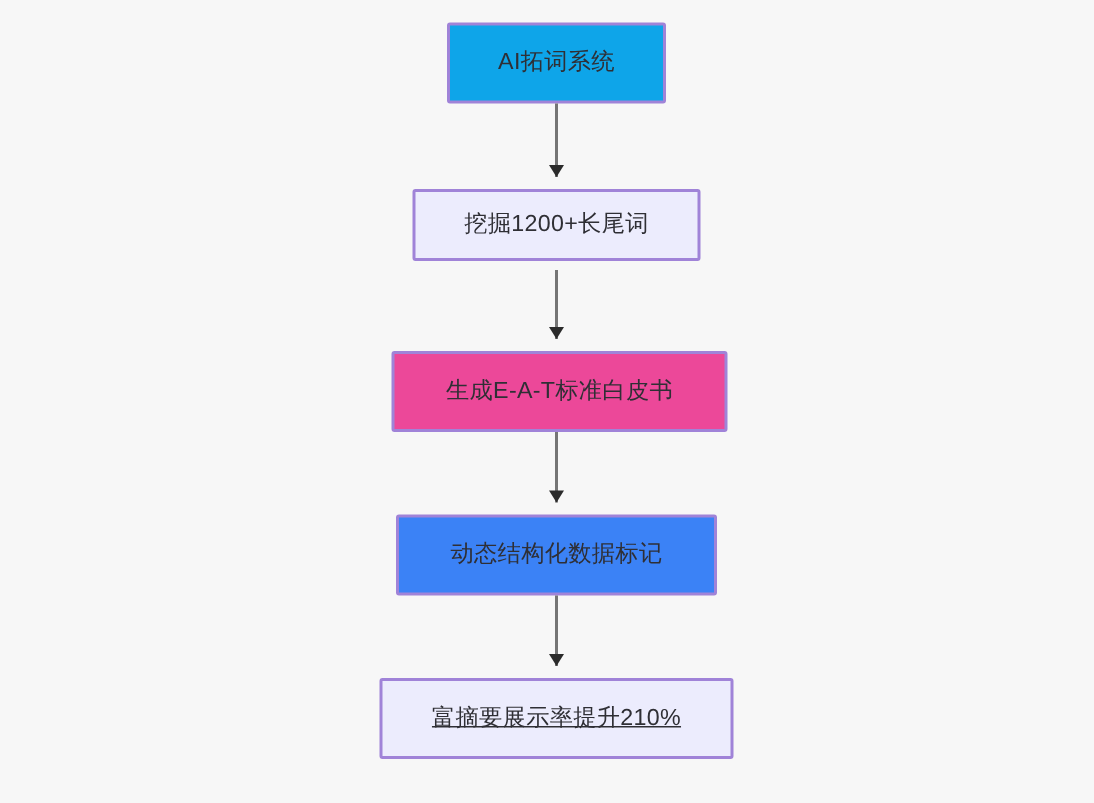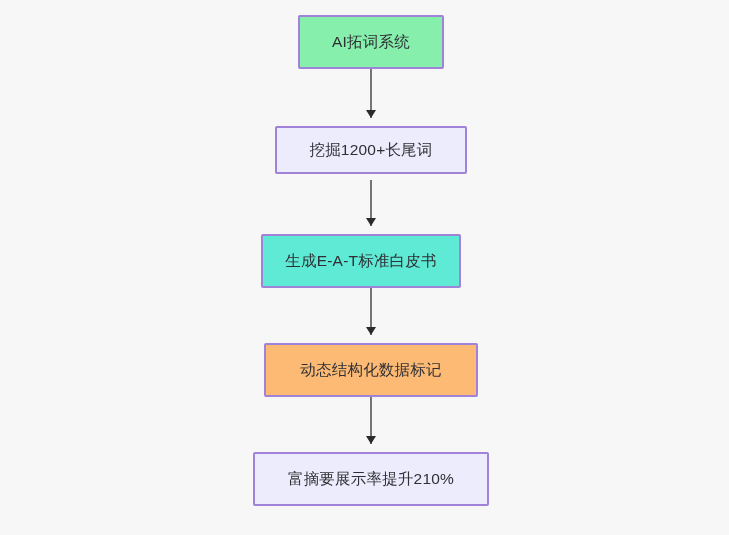--- a/index.html
+++ b/index.html
@@ -57,53 +57,53 @@
     border-left: 5px solid transparent;
     border-right: 5px solid transparent;
     border-top: 8px solid #2b2b2b;
   }
 </style>
 </head>
 <body>
 
 <div id="flowchart-canvas">
 
-  <div class="node" id="node-1" style="left: 298px; top: 15px; width: 146px; height: 54px; background: #86efac; border-color: rgb(160, 131, 216); color: rgb(47, 47, 53);">
+  <div class="node" id="node-1" style="left: 298px; top: 15px; width: 146px; height: 54px; background: #0ea5e9; border-color: rgb(160, 131, 216); color: rgb(47, 47, 53);">
     <span class="node-label">AI拓词系统</span>
   </div>
 
   <div class="edge" id="edge-1-2" style="left: 371px; top: 69px;">
     <div class="edge-line" style="height: 49px; background: rgb(117, 117, 117);"></div>
     <div class="edge-head" style="top: 41px; border-top-color: rgb(43, 43, 43);"></div>
   </div>
 
   <div class="node" id="node-2" style="left: 275px; top: 126px; width: 192px; height: 48px; background: rgb(236, 236, 253); border-color: rgb(160, 131, 216); color: rgb(47, 47, 53);">
     <span class="node-label">挖掘1200+长尾词</span>
   </div>
 
   <div class="edge" id="edge-2-3" style="left: 371px; top: 180px;">
     <div class="edge-line" style="height: 46px; background: rgb(117, 117, 117);"></div>
     <div class="edge-head" style="top: 38px; border-top-color: rgb(43, 43, 43);"></div>
   </div>
 
-  <div class="node" id="node-3" style="left: 261px; top: 234px; width: 200px; height: 54px; background: #5eead4; border-color: rgb(160, 131, 216); color: rgb(47, 47, 53);">
+  <div class="node" id="node-3" style="left: 261px; top: 234px; width: 224px; height: 54px; background: #ec4899; border-color: rgb(160, 131, 216); color: rgb(47, 47, 53);">
     <span class="node-label">生成E-A-T标准白皮书</span>
   </div>
 
   <div class="edge" id="edge-3-4" style="left: 371px; top: 288px;">
     <div class="edge-line" style="height: 47px; background: rgb(117, 117, 117);"></div>
     <div class="edge-head" style="top: 39px; border-top-color: rgb(43, 43, 43);"></div>
   </div>
 
-  <div class="node" id="node-4" style="left: 264px; top: 343px; width: 214px; height: 54px; background: #fdba74; border-color: rgb(160, 131, 216); color: rgb(47, 47, 53);">
+  <div class="node" id="node-4" style="left: 264px; top: 343px; width: 214px; height: 54px; background: #3b82f6; border-color: rgb(160, 131, 216); color: rgb(47, 47, 53);">
     <span class="node-label">动态结构化数据标记</span>
   </div>
 
   <div class="edge" id="edge-4-5" style="left: 371px; top: 397px;">
     <div class="edge-line" style="height: 47px; background: rgb(117, 117, 117);"></div>
     <div class="edge-head" style="top: 39px; border-top-color: rgb(43, 43, 43);"></div>
   </div>
 
-  <div class="node" id="node-5" style="left: 253px; top: 452px; width: 236px; height: 54px; background: rgb(236, 236, 253); border-color: rgb(160, 131, 216); color: rgb(47, 47, 53);">
+  <div class="node" id="node-5" style="left: 253px; top: 452px; width: 236px; height: 54px; background: rgb(236, 236, 253); border-color: rgb(160, 131, 216); color: rgb(47, 47, 53); text-decoration: underline;">
     <span class="node-label">富摘要展示率提升210%</span>
   </div>
 
 </div>
 
 </body></html>

